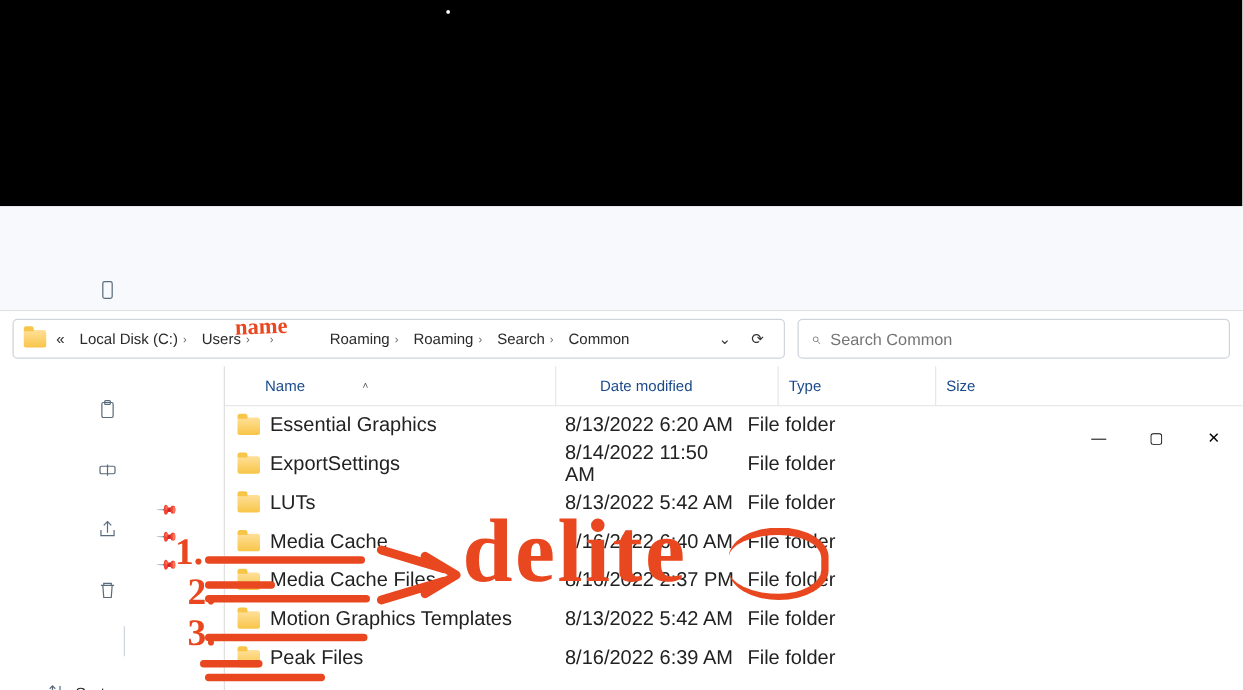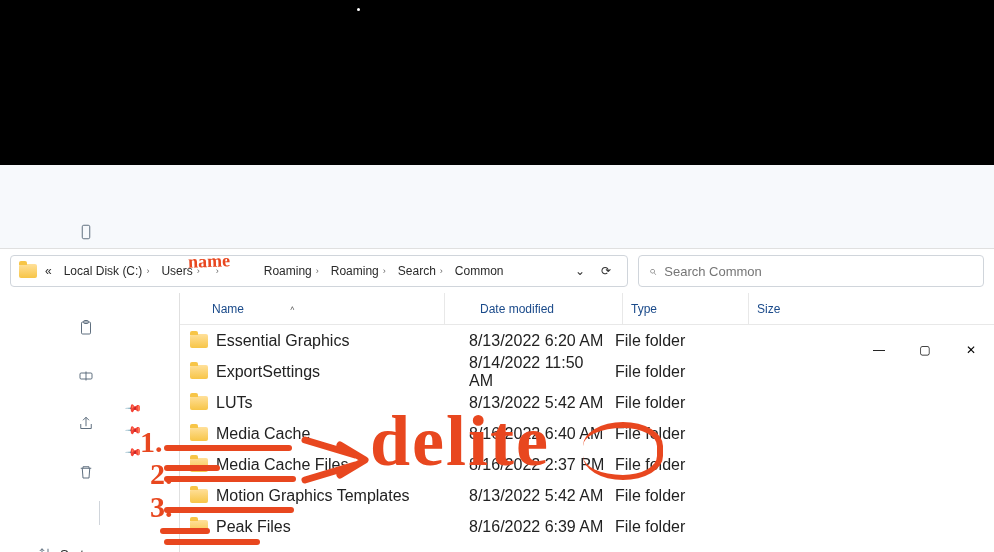--- a/index.html
+++ b/index.html
@@ -30,21 +30,21 @@
   .col-headers { display: flex; height: 32px; align-items: center; border-bottom: 1px solid #e8e8e8; font-size: 12px; color: #1a4a8a; }
   .col { padding: 0 8px; display: flex; align-items: center; gap: 6px; border-right: 1px solid transparent; height: 100%; cursor: pointer; }
   .col.name { width: 264px; padding-left: 32px; }
   .col.date { width: 146px; border-left: 1px solid #e8e8e8; justify-content: center; }
   .col.type { width: 126px; border-left: 1px solid #e8e8e8; margin-left: 32px; }
   .col.size { width: 100px; border-left: 1px solid #e8e8e8; }
   .sort-caret { font-size: 8px; color: #555; margin-left: 40px; }
   .rows { }
   .row { display: flex; height: 31px; align-items: center; font-size: 16px; color: #222; }
   .row .cell-name { width: 264px; padding-left: 10px; display: flex; align-items: center; gap: 8px; }
-  .row .cell-date { width: 146px; padding-left: 8px; margin-left: 17px; }
+  .row .cell-date { width: 146px; padding-left: 8px; }
   .row .cell-type { width: 126px; padding-left: 8px; }
   .row .cell-size { width: 100px; padding-left: 8px; }
   .annot { position: absolute; pointer-events: none; color: #e8471f; font-family: "Comic Sans MS", cursive; font-weight: 700; z-index: 50; }
   .annot-name { top: 251px; left: 188px; font-size: 18px; transform: rotate(-2deg); }
   .annot-delite { top: 400px; left: 370px; font-size: 72px; letter-spacing: 2px; }
   .annot-num { font-size: 30px; }
   .annot-1 { top: 425px; left: 140px; }
   .annot-2 { top: 457px; left: 150px; }
   .annot-3 { top: 490px; left: 150px; }
   .orange-line { position: absolute; background: #e8471f; height: 6px; border-radius: 3px; pointer-events: none; z-index: 49; }

